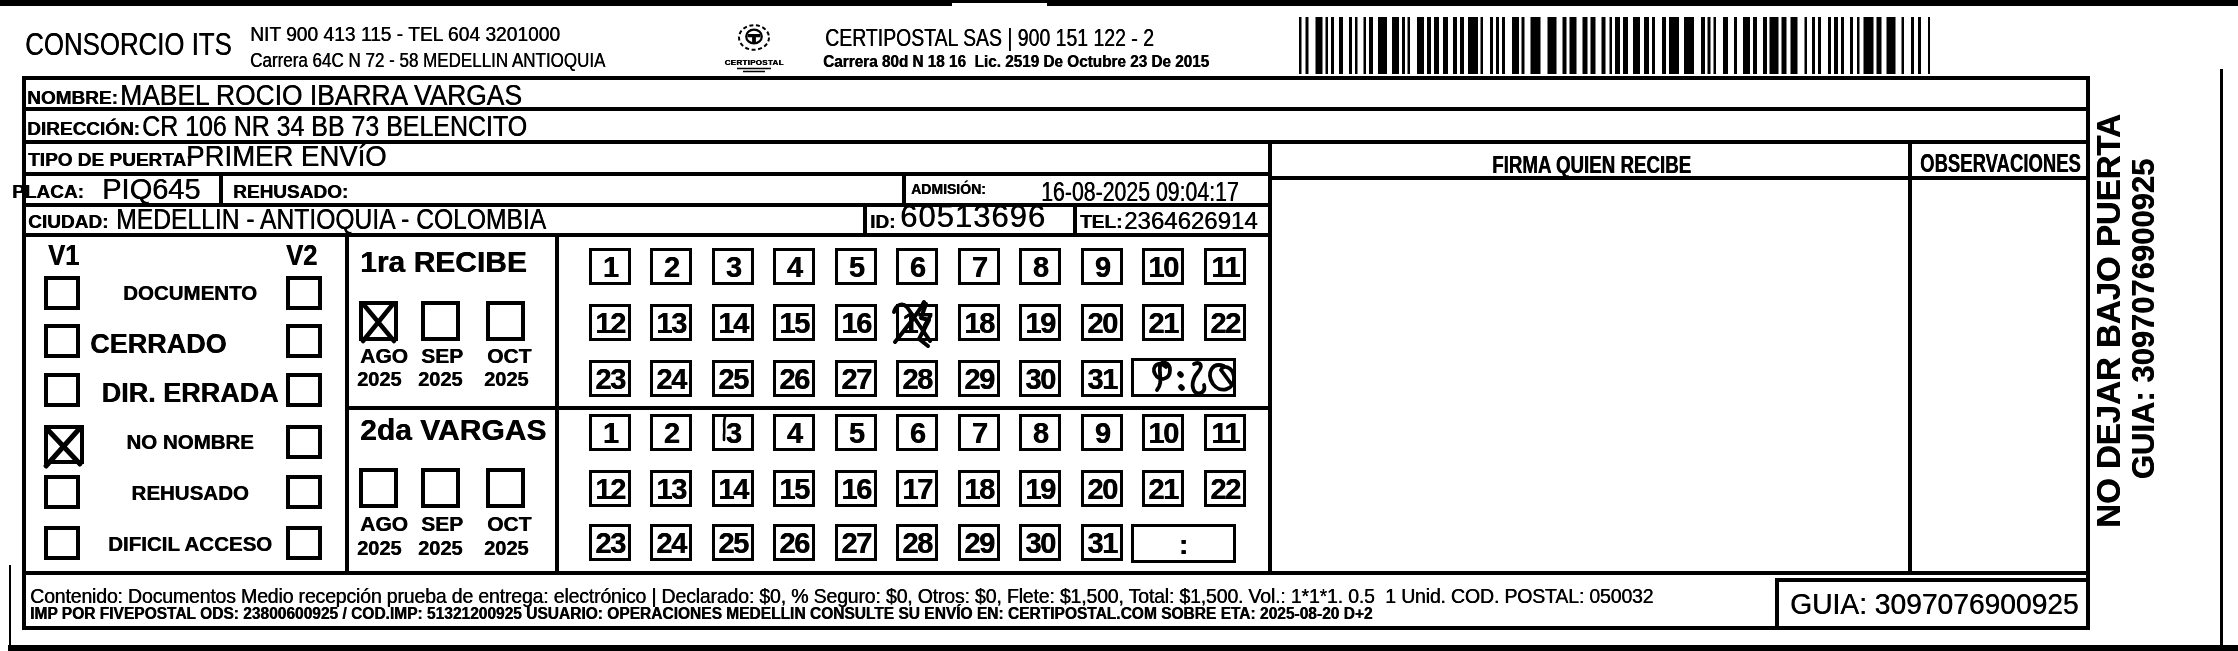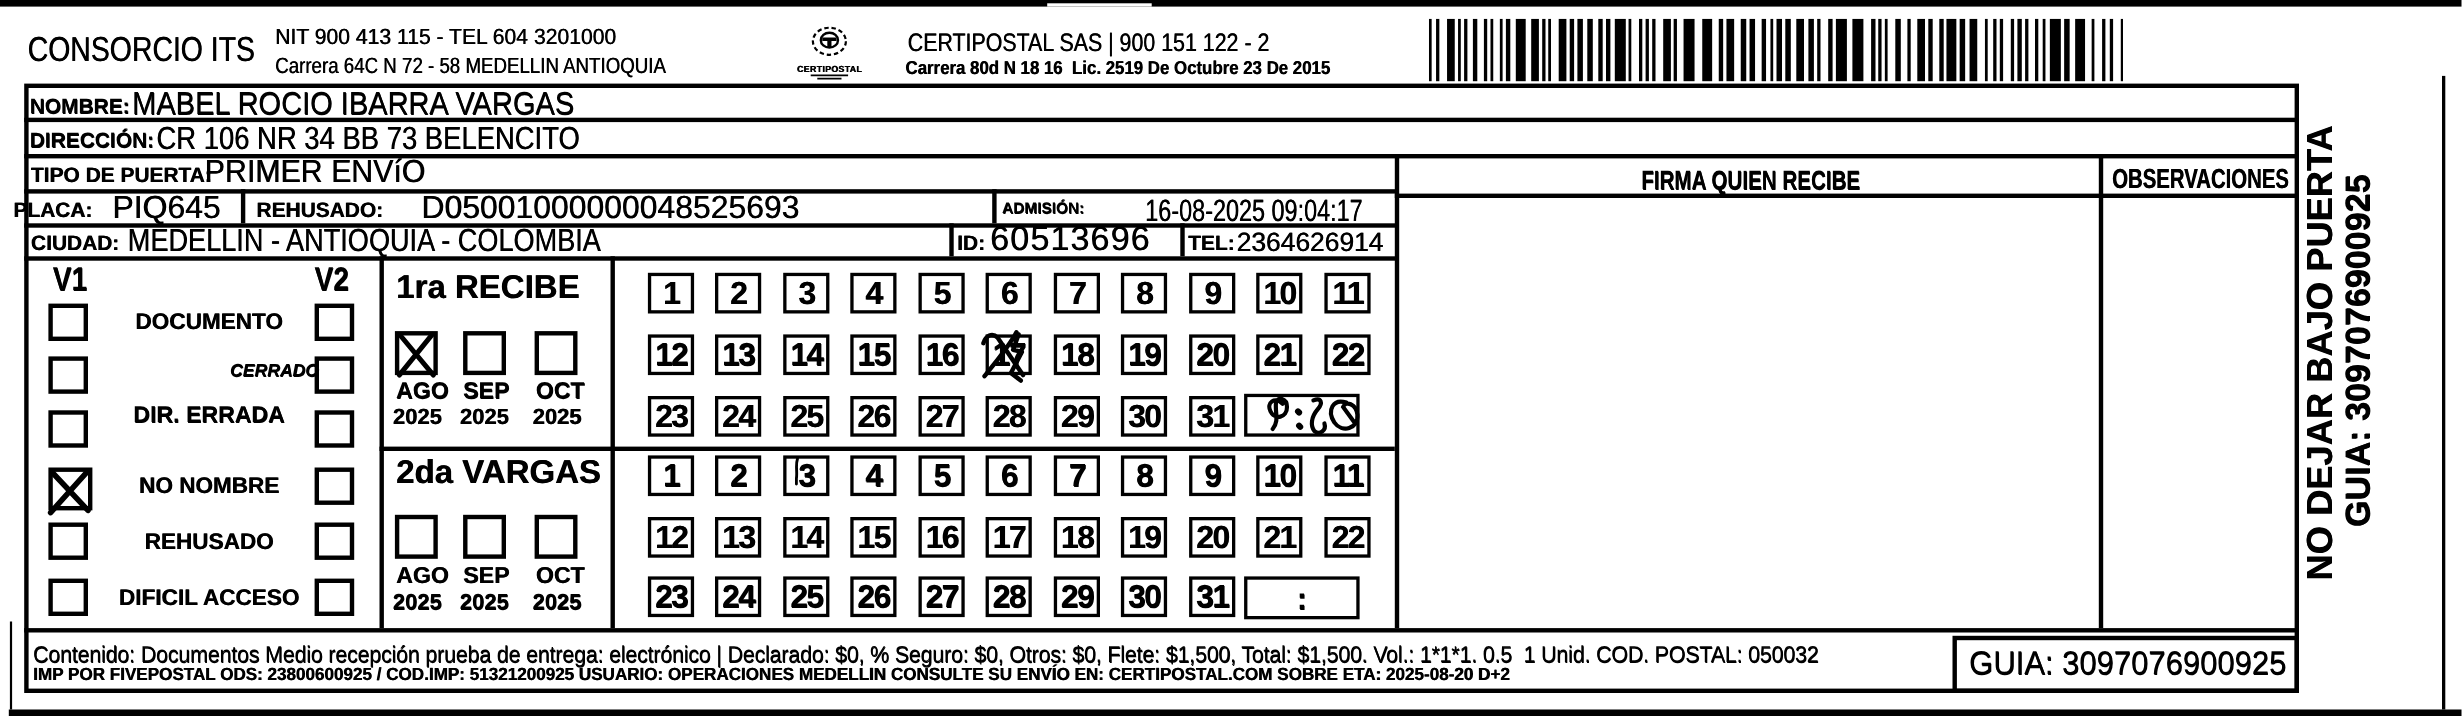--- a/index.html
+++ b/index.html
@@ -153,21 +153,20 @@
 <div class="t b" style="left:28px;top:149px;font-size:19px;">TIPO DE PUERTA:</div>
 
 <div class="t" style="left:186px;top:140px;font-size:29px;transform:scaleX(0.95);transform-origin:0 0;">PRIMER ENVíO</div>
 
 <div class="t b" style="left:12px;top:181px;font-size:19px;">PLACA:</div>
 
 <div class="t" style="left:102px;top:173px;font-size:29px;">PIQ645</div>
 
 <div class="t b" style="left:233px;top:181px;font-size:19px;">REHUSADO:</div>
 
-<div class="t" style="left:383px;top:173px;font-size:29px;">D05001000000048525693</div>
 
 <div class="t b" style="left:911px;top:181px;font-size:14px;">ADMISIÓN:</div>
 
 <div class="t" style="left:1041px;top:176px;font-size:28px;transform:scaleX(0.76);transform-origin:0 0;">16-08-2025 09:04:17</div>
 
 <div class="t b" style="left:28px;top:211px;font-size:19px;">CIUDAD:</div>
 
 <div class="t" style="left:116px;top:203px;font-size:29px;transform:scaleX(0.85);transform-origin:0 0;">MEDELLIN - ANTIOQUIA - COLOMBIA</div>
 
 <div class="t b" style="left:870px;top:211px;font-size:19px;">ID:</div>
@@ -187,27 +186,27 @@
 <div class="t b" style="left:286px;top:238px;font-size:30px;transform:scaleX(0.85);transform-origin:0 0;">V2</div>
 
 <div class="cb" style="left:44px;top:276px;"></div>
 
 <div class="t b" style="left:90px;top:281px;width:200px;text-align:center;font-size:20.5px;">DOCUMENTO</div>
 
 <div class="cb" style="left:286px;top:276px;"></div>
 
 <div class="cb" style="left:44px;top:324px;"></div>
 
-<div class="t b" style="left:90px;top:329px;width:200px;text-align:right;font-size:16px;font-style:italic;">CERRADO</div>
+<div class="t b" style="left:90px;top:329px;width:200px;text-align:left;font-size:27px;">CERRADO</div>
 
 <div class="cb" style="left:286px;top:324px;"></div>
 
 <div class="cb" style="left:44px;top:373px;"></div>
 
-<div class="t b" style="left:90px;top:366px;width:200px;text-align:center;font-size:21px;">DIR. ERRADA</div>
+<div class="t b" style="left:90px;top:378px;width:200px;text-align:center;font-size:27px;">DIR. ERRADA</div>
 
 <div class="cb" style="left:286px;top:373px;"></div>
 
 <div class="cb" style="left:44px;top:425px;width:40px;height:39px;"></div>
 
 <svg style="left:40px;top:420px;" width="50" height="50" viewBox="0 0 50 50">
       <path d="M8 10 L40 44 M40 8 L6 46" stroke="#000" stroke-width="5" fill="none" stroke-linecap="round"></path>
     </svg>
 
 <div class="t b" style="left:90px;top:430px;width:200px;text-align:center;font-size:20.5px;">NO NOMBRE</div>

